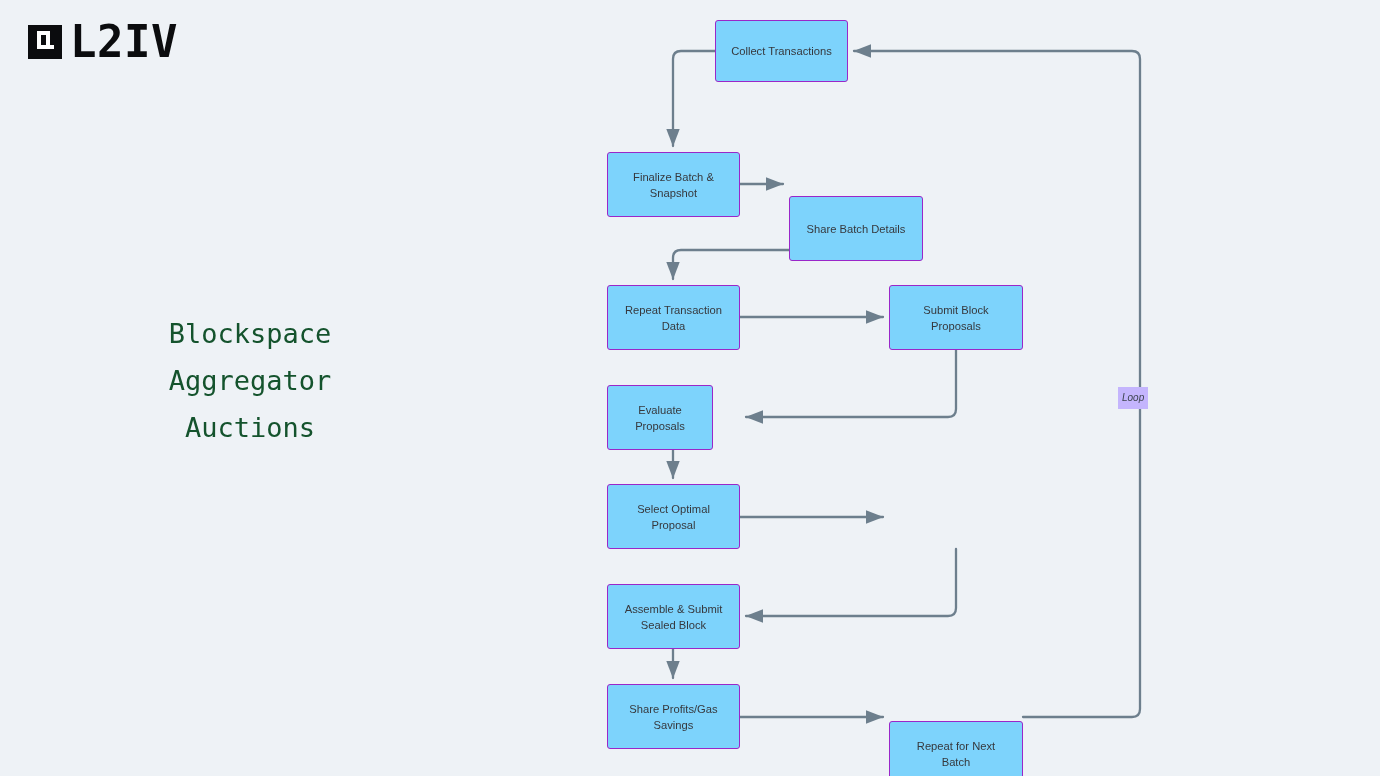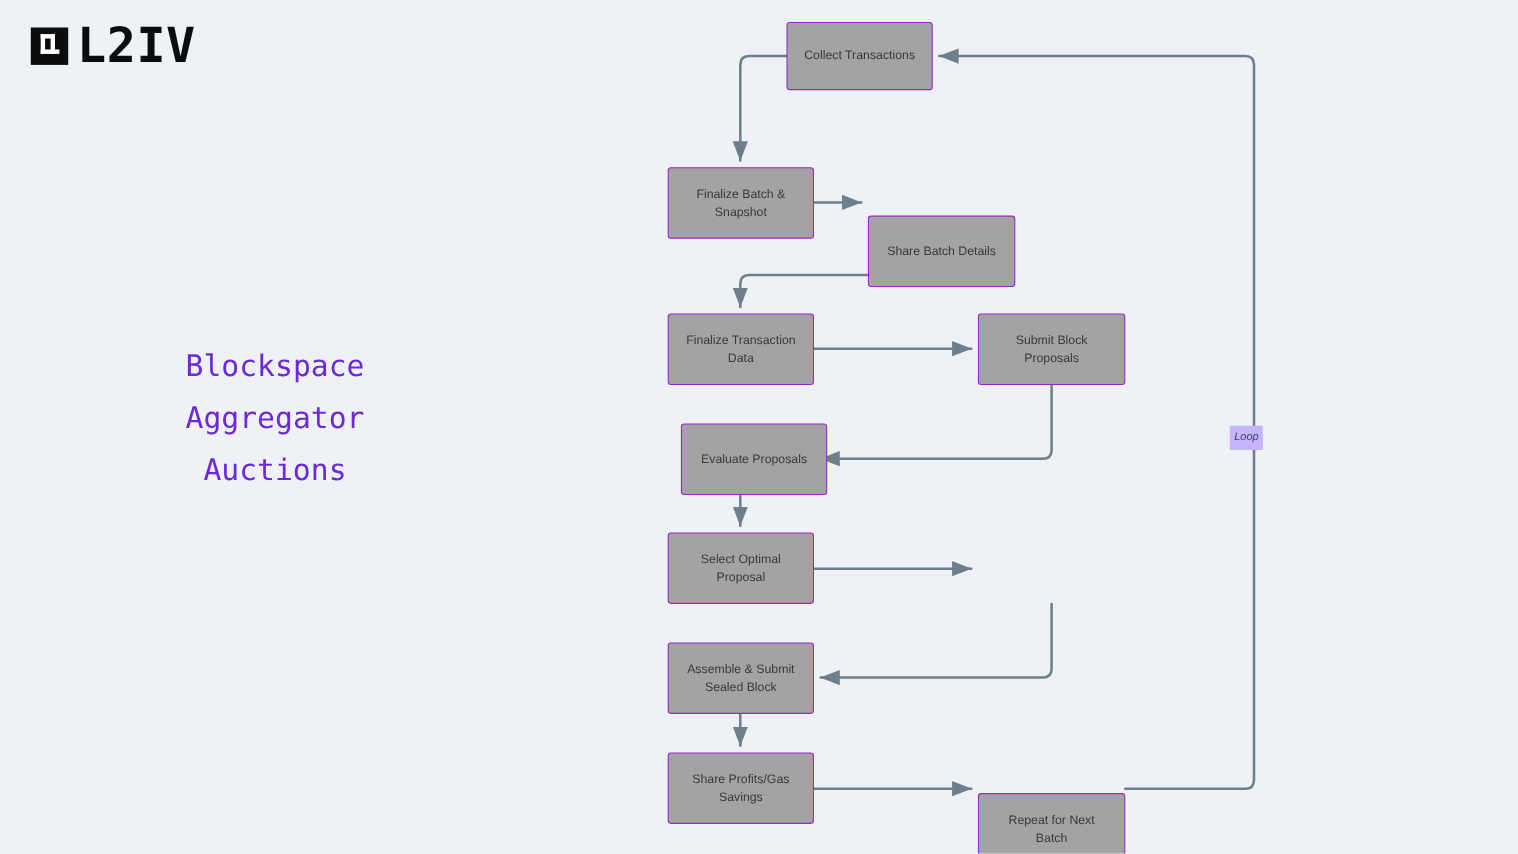--- a/index.html
+++ b/index.html
@@ -76,21 +76,21 @@
   
   #diagram-title {
     position: absolute;
     left: 60px;
     top: 310px;
     width: 380px;
     text-align: center;
     font-family: "DejaVu Sans Mono", "Liberation Mono", monospace;
     font-size: 27px;
     font-weight: 400;
-    color: #6d28d9;
+    color: #14532d;
     line-height: 47px;
     white-space: pre-line;
   }
 
   
   #flowchart {
     position: absolute;
     left: 0;
     top: 0;
     width: 1380px;
@@ -100,21 +100,21 @@
     position: absolute;
     left: 0;
     top: 0;
     width: 1380px;
     height: 776px;
   }
 
   .node {
     position: absolute;
     box-sizing: border-box;
-    background: #a3a3a3;
+    background: #7dd3fc;
     border: 1.6px solid #9a27c9;
     border-radius: 3px;
     display: flex;
     align-items: center;
     justify-content: center;
     text-align: center;
     color: #36383d;
     font-size: 11.2px;
     line-height: 16px;
     padding: 2px 6px;
@@ -184,27 +184,27 @@
     </g>
   </svg>
 
   <div class="node" style="left:715px; top:20px; width:133px; height:62px;">Collect Transactions</div>
 
   <div class="node" style="left:607px; top:152px; width:133px; height:65px;">Finalize Batch &amp;
 Snapshot</div>
 
   <div class="node" style="left:789px; top:152px; width:134px; height:65px;margin-top:44px;">Share Batch Details</div>
 
-  <div class="node" style="left:607px; top:285px; width:133px; height:65px;">Finalize Transaction
+  <div class="node" style="left:607px; top:285px; width:133px; height:65px;">Repeat Transaction
 Data</div>
 
   <div class="node" style="left:889px; top:285px; width:134px; height:65px;">Submit Block
 Proposals</div>
 
-  <div class="node" style="left:607px; top:385px; width:133px; height:65px;margin-left:12px;">Evaluate Proposals</div>
+  <div class="node" style="left:607px; top:385px; width:106px; height:65px;">Evaluate Proposals</div>
 
   <div class="node" style="left:607px; top:484px; width:133px; height:65px;">Select Optimal
 Proposal</div>
 
 
   <div class="node" style="left:607px; top:584px; width:133px; height:65px;">Assemble &amp; Submit
 Sealed Block</div>
 
   <div class="node" style="left:607px; top:684px; width:133px; height:65px;">Share Profits/Gas
 Savings</div>

